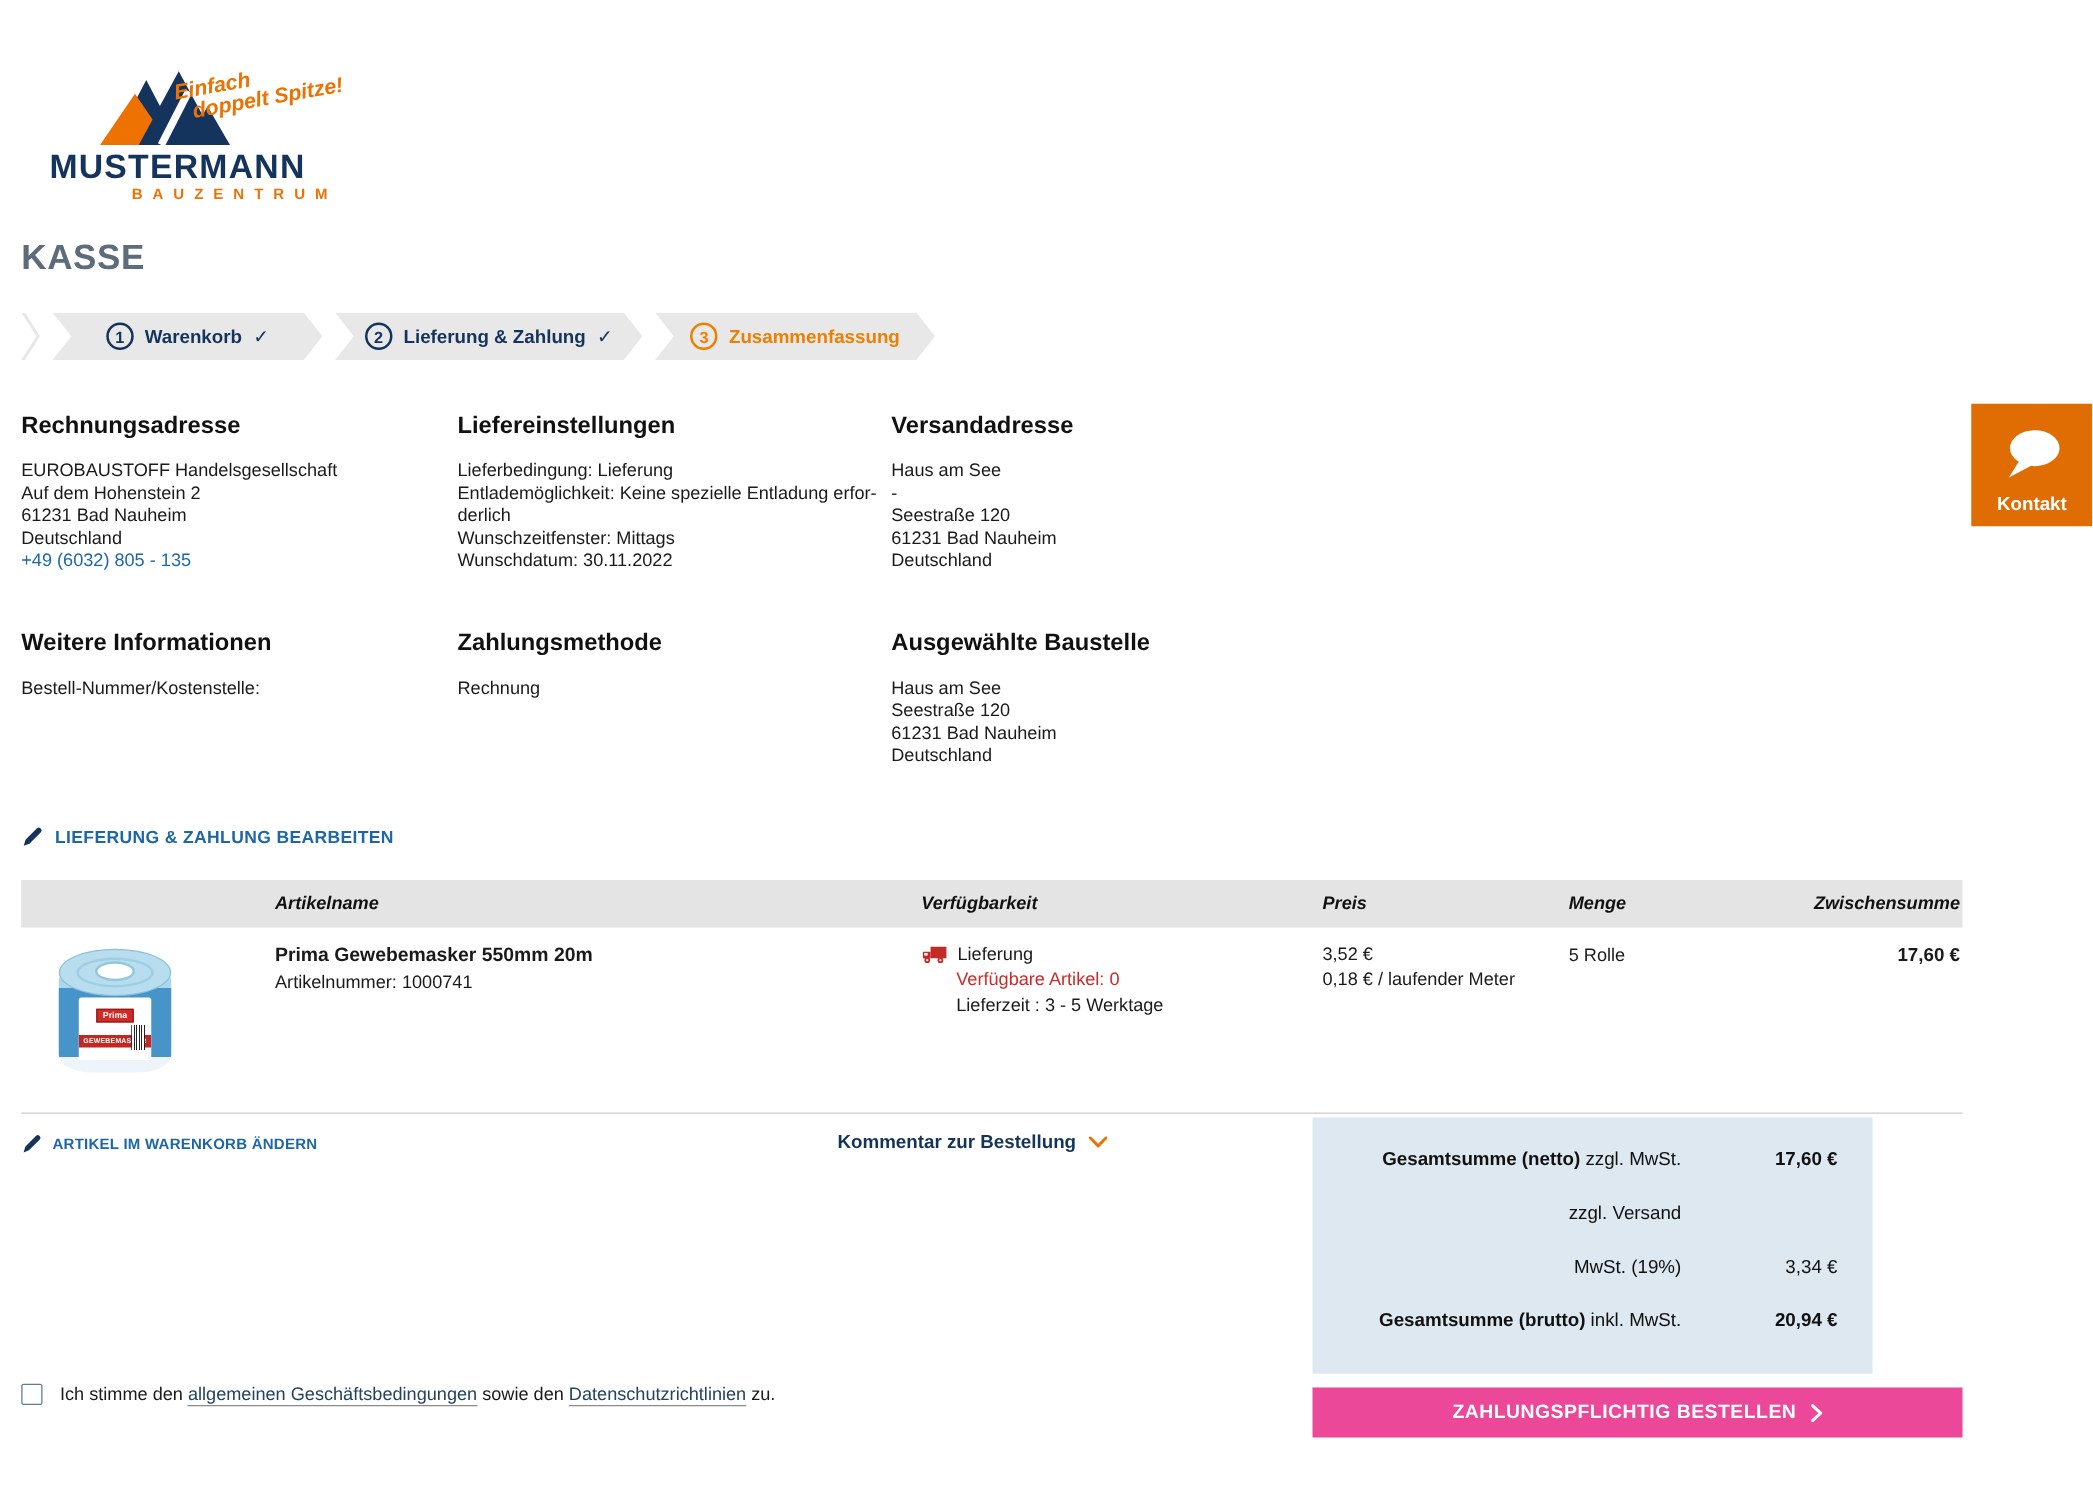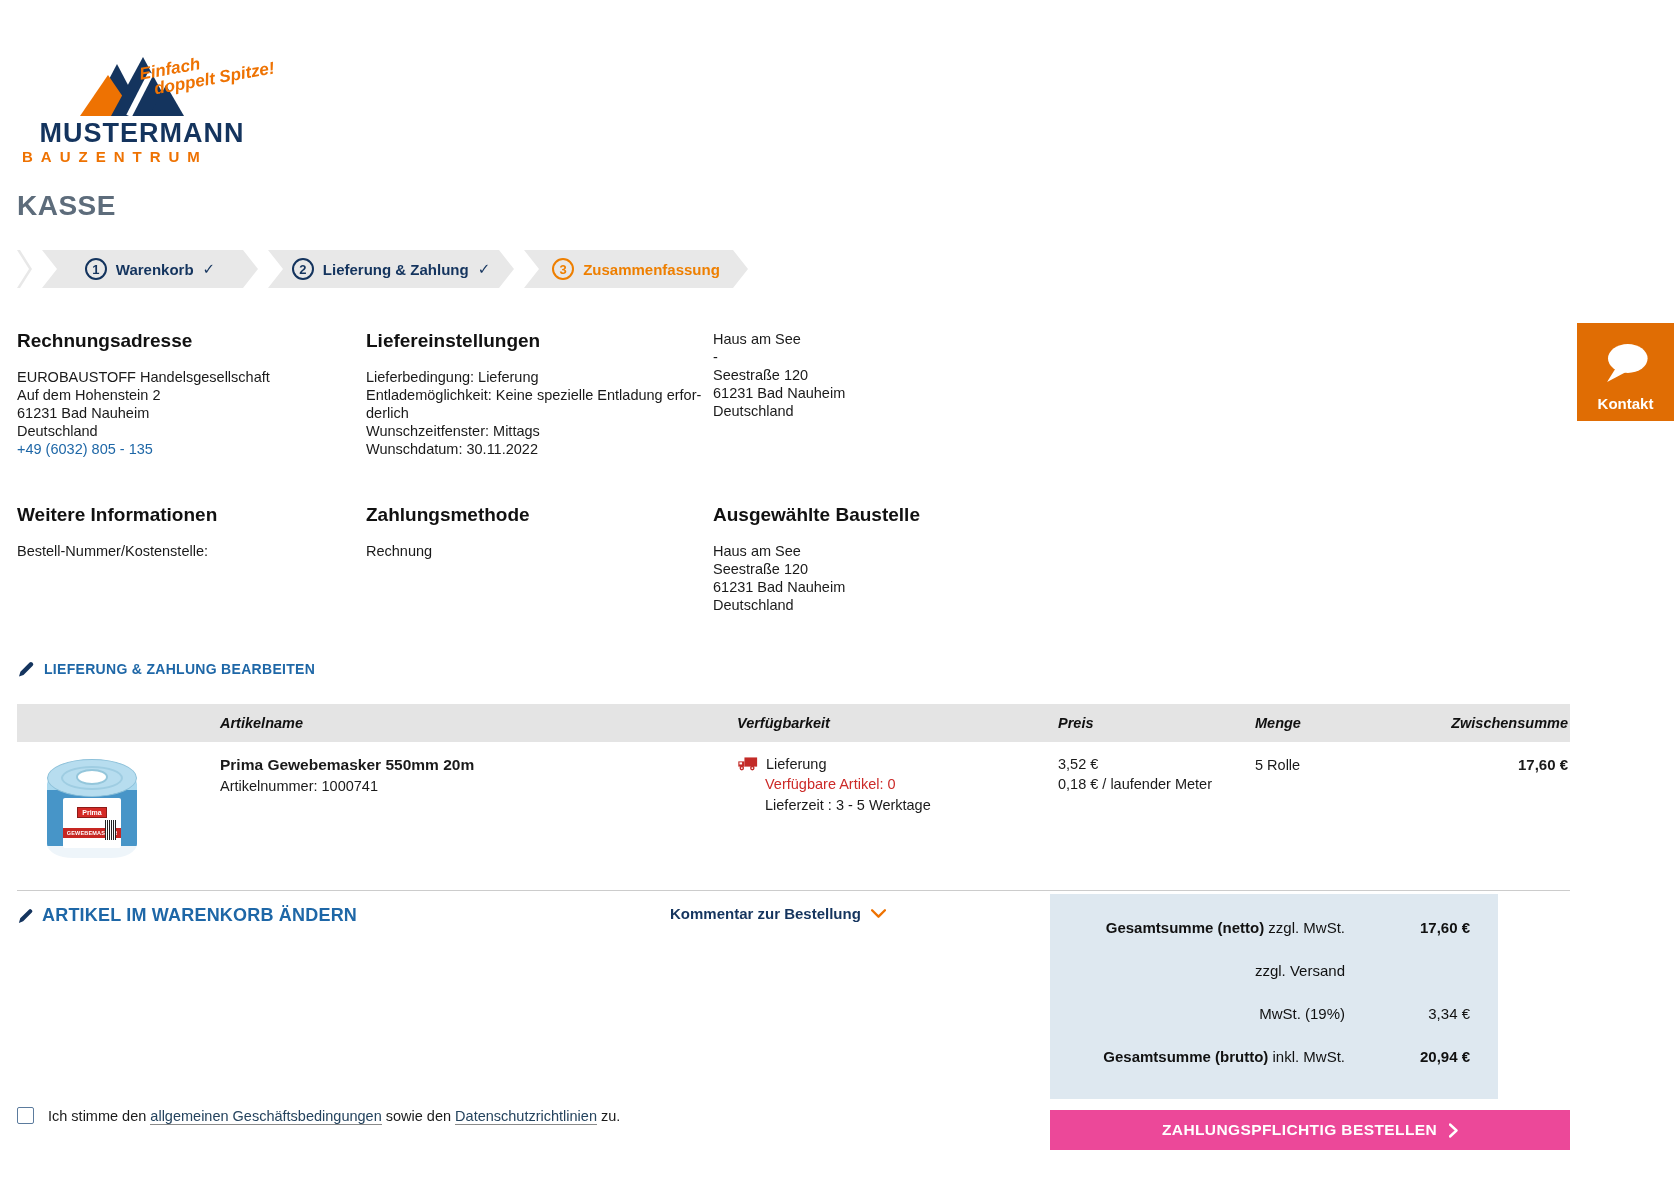--- a/index.html
+++ b/index.html
@@ -9,22 +9,22 @@
   .content { width:1553px; margin-left:17px; }
 
   
   .logo { position:relative; width:260px; height:142px; margin:26px 0 0 22px; cursor:pointer; }
   .peaks { position:absolute; left:55px; top:5px; }
   .tagline { position:absolute; left:118px; top:28px; transform:rotate(-10deg); color:#ee7202;
              font-style:italic; font-weight:bold; font-size:17px; line-height:17px; white-space:nowrap; }
   .tagline .t2 { display:block; margin-left:12px; }
   .wordmark { position:absolute; left:0; top:92px; width:240px; text-align:center; color:#14345e;
               font-weight:800; font-size:27px; letter-spacing:1px; }
-  .brand-sub { position:absolute; left:0; top:122px; width:248px; text-align:left; color:#ee7202;
-               font-weight:bold; font-size:15px; letter-spacing:8px; }
+  .brand-sub { position:absolute; left:0; top:122px; width:248px; text-align:right; color:#ee7202;
+               font-weight:bold; font-size:12px; letter-spacing:8px; }
 
   
   h1.kasse { margin:22px 0 0 17px; font-size:28px; letter-spacing:0.5px; color:#5d6c7b; font-weight:700; }
 
   
   .stepper { display:flex; gap:10px; margin:28px 0 0 17px; height:38px; }
   .step-lead { width:15px; height:38px; background:#e8e8e8;
                clip-path:polygon(0 0,3px 0,15px 50%,3px 100%,0 100%,12px 50%); }
   .step { display:flex; align-items:center; justify-content:center; gap:9px; height:38px; background:#e8e8e8;
           clip-path:polygon(0 0,calc(100% - 15px) 0,100% 50%,calc(100% - 15px) 100%,0 100%,15px 50%);
@@ -86,21 +86,21 @@
   .barcode { position:absolute; right:5px; top:22px; width:11px; height:20px;
              background:repeating-linear-gradient(90deg,#222 0 1px,#fff 1px 2px); }
 
   
   .divider { width:1553px; height:1px; background:#ccc; margin-top:6px; }
   .bottom { display:flex; width:1553px; }
   .bottom-left { position:relative; width:1033px; display:flex; flex-direction:column;
                  justify-content:space-between; padding:14px 0 26px; }
   .links-row { position:relative; height:22px; }
   .edit-cart { position:absolute; left:0; top:0; display:flex; align-items:center; gap:8px; cursor:pointer; }
-  .edit-cart .txt { color:#1e67a7; font-weight:bold; font-size:18px; letter-spacing:0.2px; }
+  .edit-cart .txt { color:#1e67a7; font-weight:bold; font-size:12px; letter-spacing:0.2px; }
   .comment-toggle { position:absolute; left:653px; top:0; display:flex; align-items:center; gap:10px; cursor:pointer; }
   .comment-toggle .txt { color:#14345e; font-weight:bold; font-size:15px; }
   .terms-row { display:flex; align-items:center; gap:14px; font-size:14.5px; color:#1a1a1a; }
   .checkbox { width:17px; height:17px; border:1.5px solid #5b7b9d; border-radius:2px; background:#fff;
               cursor:pointer; flex:0 0 auto; }
   .terms-text a, .terms-text .lnk { color:#24435e; text-decoration:none; border-bottom:1px solid #8a8a8a;
               cursor:pointer; }
   .bottom-right { width:520px; margin-top:3px; }
   .totals-box { width:448px; height:205px; background:#dee8f0; padding:25px 28px;
                 display:flex; flex-direction:column; gap:26px; }
@@ -180,20 +180,21 @@
       </div>
       <div class="info-block">
         <h2>Liefereinstellungen</h2>
         <div class="line">Lieferbedingung: Lieferung</div>
         <div class="line">Entlademöglichkeit: Keine spezielle Entladung erfor-</div>
         <div class="line">derlich</div>
         <div class="line">Wunschzeitfenster: Mittags</div>
         <div class="line">Wunschdatum: 30.11.2022</div>
       </div>
       <div class="info-block">
+        <h2>Versandadresse</h2>
         <div class="line">Haus am See</div>
         <div class="line">-</div>
         <div class="line">Seestraße 120</div>
         <div class="line">61231 Bad Nauheim</div>
         <div class="line">Deutschland</div>
       </div>
     </section>
 
     <section class="info-grid row2">
       <div class="info-block">

